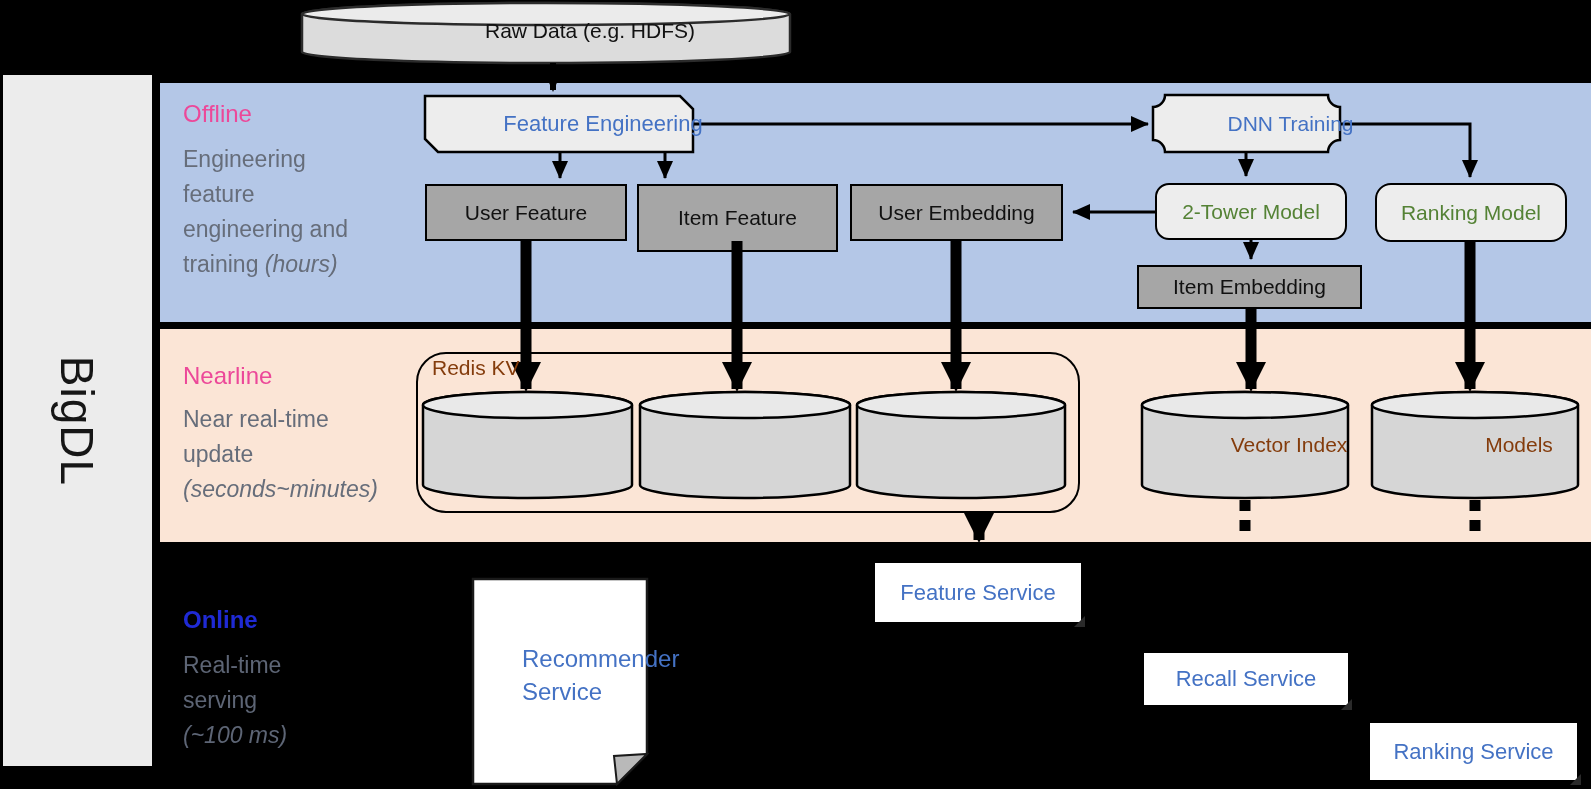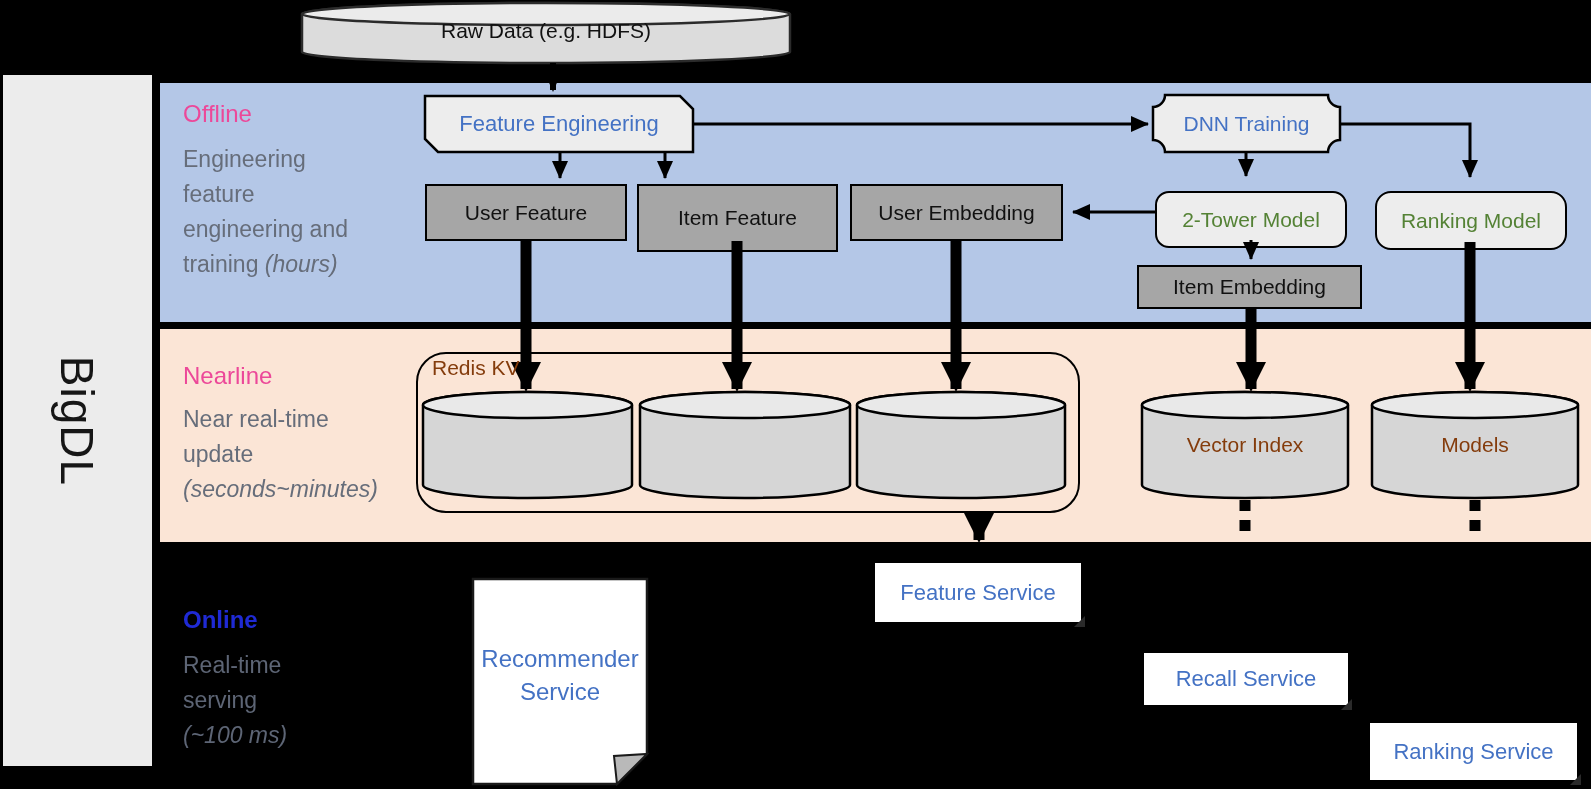--- a/index.html
+++ b/index.html
@@ -17,22 +17,22 @@
   #band-nearline{top:329px;height:213px;background:#fbe5d6;}
   
   .band-title{font-size:24px;color:#ec4899;font-weight:500;}
   .band-desc{font-size:23px;color:#666d7a;line-height:35px;}
   .band-desc .it{font-style:italic;}
   #online-title{font-weight:700;color:#1f2ad4;}
   #online-desc{color:#5d6575;}
   
   .node{display:flex;align-items:center;justify-content:center;text-align:center;box-sizing:border-box;}
   .gray-box{background:#a6a6a6;border:2.5px solid #000;color:#111;font-size:21px;}
-  .round-box{background:#ededed;border:2.5px solid #000;border-radius:14px;color:#548235;font-size:21px;margin-top:8px;}
-  .svg-label{display:flex;align-items:center;justify-content:center;text-align:center;}
+  .round-box{background:#ededed;border:2.5px solid #000;border-radius:14px;color:#548235;font-size:21px;}
+  .svg-label{display:flex;align-items:center;justify-content:center;text-align:left;padding-left:44px;}
   .blue-label{color:#4472c4;}
   .brown-label{color:#843c0c;}
   
   #redis-rect{left:416px;top:352px;width:664px;height:161px;border:2.5px solid #000;border-radius:30px;box-sizing:border-box;}
   #redis-label{left:432px;top:356px;font-size:21px;color:#843c0c;}
   
   .service-box{background:#ffffff;color:#4472c4;font-size:22px;}
   .fold{position:absolute;right:-4px;bottom:-5px;width:0;height:0;border-style:solid;
         border-width:0 0 11px 11px;border-color:transparent transparent #2a2a2a transparent;}
   #svg-layer{left:0;top:0;z-index:5;pointer-events:none;}

